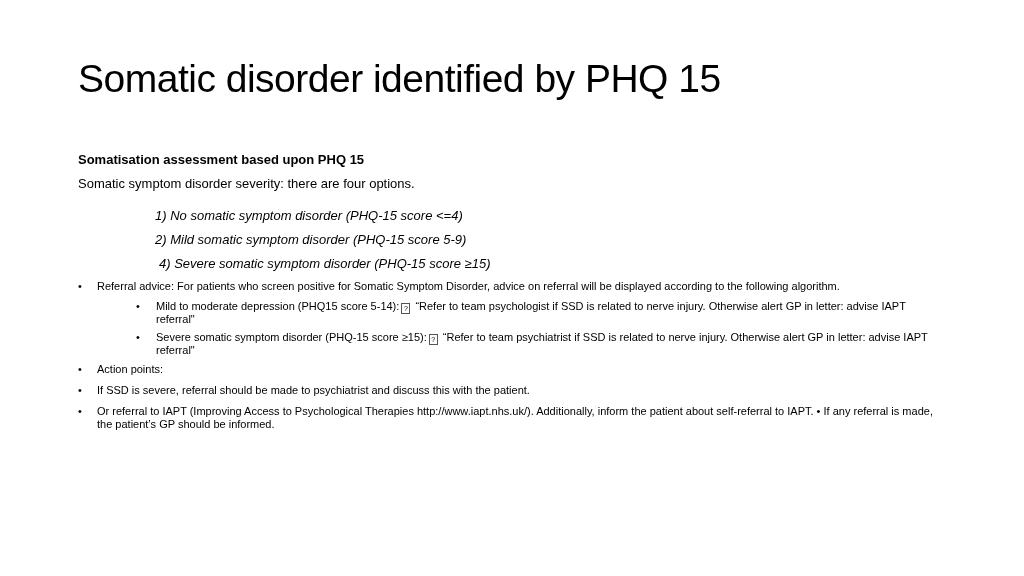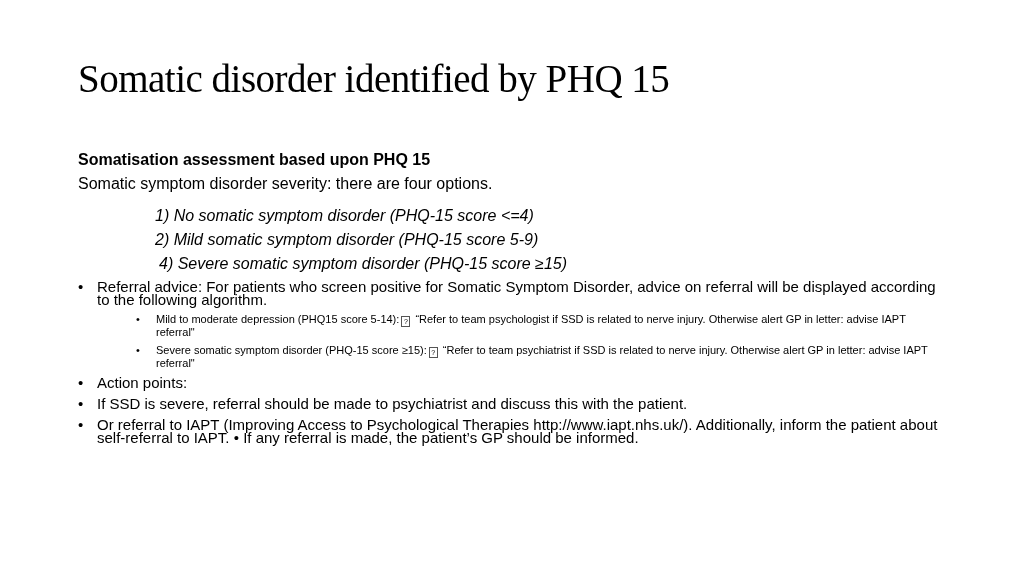--- a/index.html
+++ b/index.html
@@ -5,30 +5,30 @@
     html, body { margin: 0; padding: 0; }
     body {
       width: 1024px; height: 576px; background: #ffffff; overflow: hidden;
       font-family: "Liberation Sans", "DejaVu Sans", sans-serif; color: #000000;
       position: relative;
     }
     .slide { position: absolute; left: 0; top: 0; width: 1024px; height: 576px; }
     .title {
       position: absolute; left: 78px; top: 58px;
       font-size: 39px; font-weight: normal; letter-spacing: -0.5px;
-      line-height: 1.1; white-space: nowrap; font-family: Liberation Serif, serif;
+      line-height: 1.1; white-space: nowrap;
     }
     .content { position: absolute; left: 78px; top: 152px; width: 870px; }
-    .line { font-size: 16px; line-height: 16px; white-space: nowrap; }
+    .line { font-size: 13px; line-height: 16px; white-space: nowrap; }
     .heading-bold { font-weight: bold; margin-bottom: 8px; }
     .p { margin-bottom: 16px; }
     .numbered { padding-left: 77px; margin-bottom: 8px; font-style: italic; }
     .numbered.n4 { padding-left: 81px; }
     .bullet {
-      position: relative; padding-left: 19px; font-size: 15px; line-height: 13px;
+      position: relative; padding-left: 19px; font-size: 11px; line-height: 13px;
       margin-bottom: 8px; white-space: normal;
     }
     .bullet::before {
       content: "•"; position: absolute; left: 0; top: 0;
     }
     .sub {
       position: relative; margin-left: 58px; padding-left: 20px;
       font-size: 11px; line-height: 11px; margin-bottom: 7px; white-space: normal;
       width: 790px;
     }

